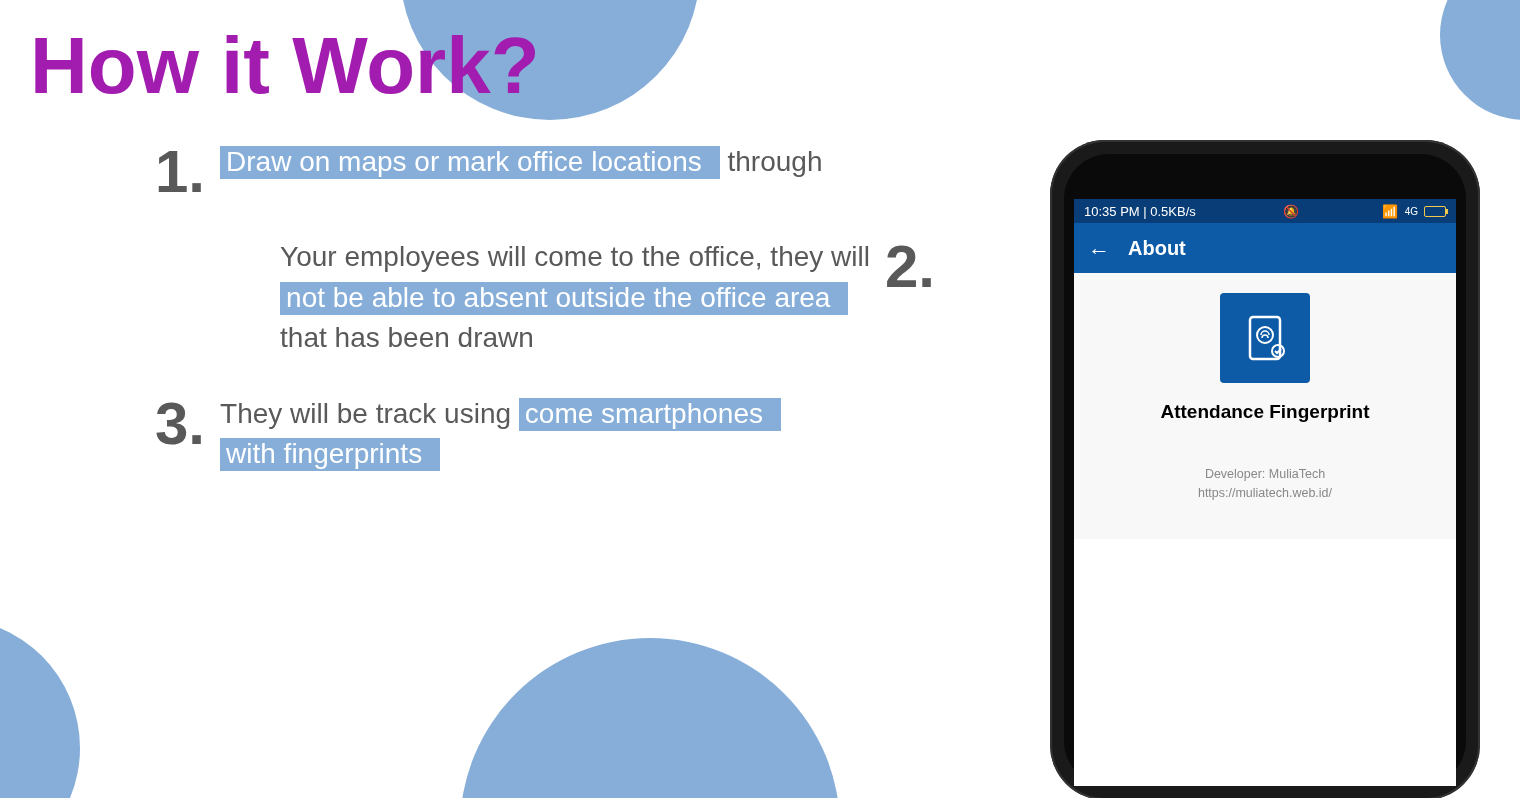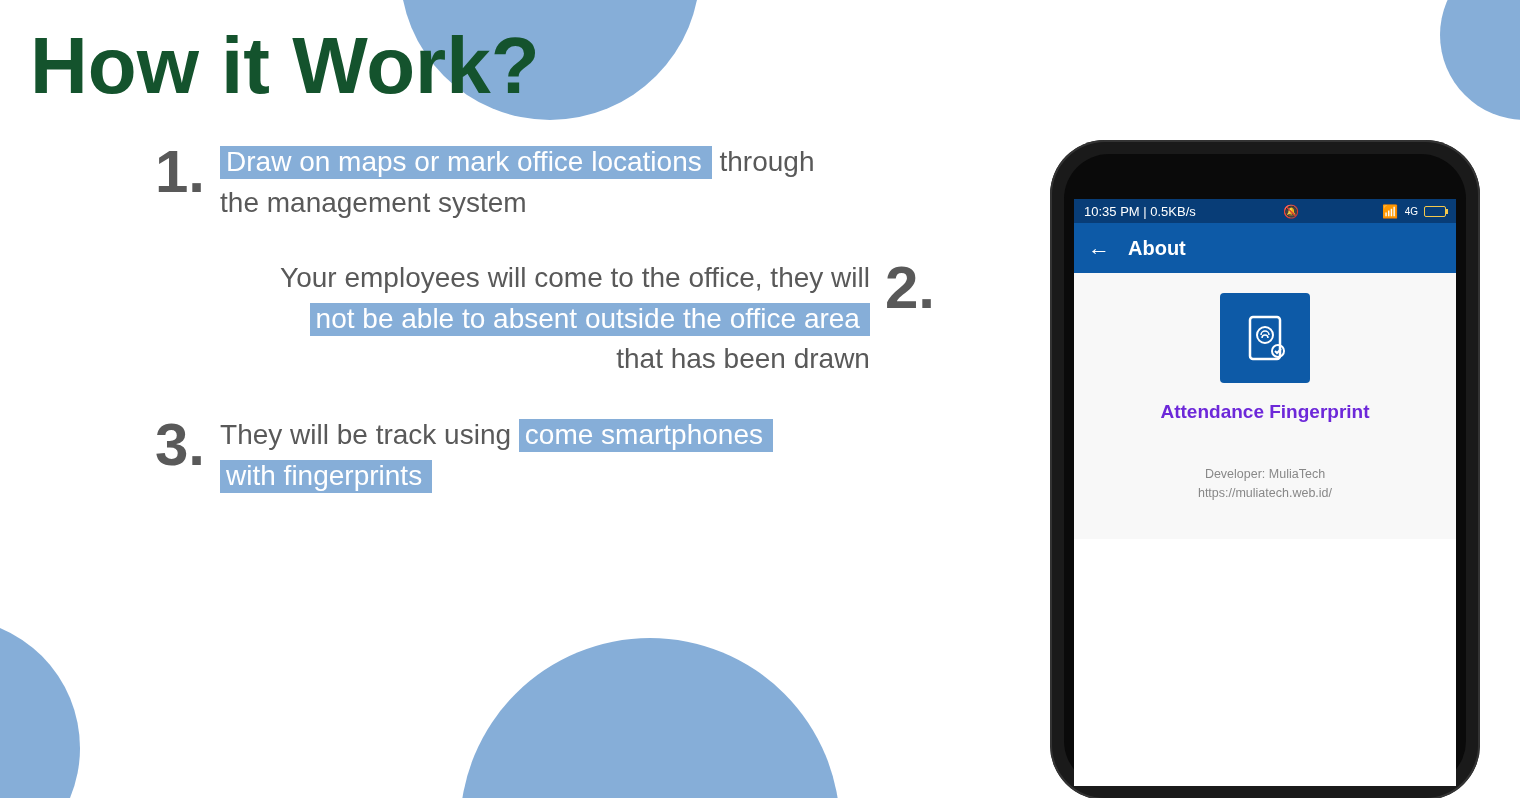--- a/index.html
+++ b/index.html
@@ -14,43 +14,43 @@
   .circle { position: absolute; border-radius: 50%; background: #86aed8; }
   .circle-top { width: 300px; height: 300px; top: -180px; left: 400px; }
   .circle-bottom { width: 380px; height: 380px; bottom: -220px; left: 460px; }
   .circle-left { width: 260px; height: 260px; bottom: -80px; left: -180px; }
   .circle-right { width: 170px; height: 170px; top: -50px; right: -90px; }
 
   .content { position: relative; z-index: 2; padding: 20px 0 0 30px; width: 1000px; }
   .title {
     font-size: 80px;
     font-weight: bold;
-    color: #14532d;
+    color: #a21caf;
     margin-bottom: 30px;
   }
   .step {
     display: flex;
     align-items: flex-start;
     margin-bottom: 35px;
   }
   .step-right { flex-direction: row-reverse; }
   .step-num {
     font-size: 60px;
     font-weight: bold;
     color: #595959;
     line-height: 1;
     margin: 0 15px;
   }
   .step-text {
     font-size: 28px;
     color: #595959;
     line-height: 1.45;
   }
-  .step-2-wrap .step-text { text-align: right; }
-  .hl { background: #86aed8; color: #ffffff; padding: 0 10px 2px 6px; }
+  .step-2-wrap .step-text { }
+  .hl { background: #86aed8; color: #ffffff; padding: 0 18px 2px 6px; }
 
   
   .phone {
     position: absolute;
     right: 40px;
     top: 140px;
     width: 430px;
     height: 660px;
     background: #1a1a1a;
     border-radius: 55px;
@@ -112,21 +112,21 @@
   }
   .app-icon {
     width: 90px; height: 90px;
     background: #0d5aa7;
     margin: 0 auto 18px auto;
     border-radius: 4px;
     display: flex;
     align-items: center;
     justify-content: center;
   }
-  .app-name { font-size: 19px; color: #6d28d9; font-weight: 600; margin-bottom: 14px; }
+  .app-name { font-size: 19px; color: #000000; font-weight: 600; margin-bottom: 14px; }
   .app-meta { font-size: 12.5px; color: #888; line-height: 1.5; margin-bottom: 16px; margin-top: 42px; }
   .app-desc { font-size: 12.5px; color: #888; line-height: 1.6; }
   .battery {
     display: inline-block; width: 22px; height: 11px;
     border: 1px solid #f5c84c; border-radius: 2px; position: relative;
   }
   .battery::after {
     content: ""; position: absolute; right: -3px; top: 2px;
     width: 2px; height: 5px; background: #f5c84c;
   }
@@ -140,21 +140,20 @@
 <div class="circle circle-left"></div>
 <div class="circle circle-right"></div>
 
 <div class="content">
   <h1 class="title">How it Work?</h1>
 
   <div class="step" style="margin-left:110px;">
     <div class="step-num">1.</div>
     <div class="step-text">
       <span class="hl">Draw on maps or mark office locations</span><span> through</span><br>
-      <span>the management system</span>
     </div>
   </div>
 
   <div class="step step-right step-2-wrap" style="margin-left:0; width:920px;">
     <div class="step-num">2.</div>
     <div class="step-text">
       <span>Your employees will come to the office, they will</span><br>
       <span class="hl">not be able to absent outside the office area</span><br>
       <span>that has been drawn</span>
     </div>

